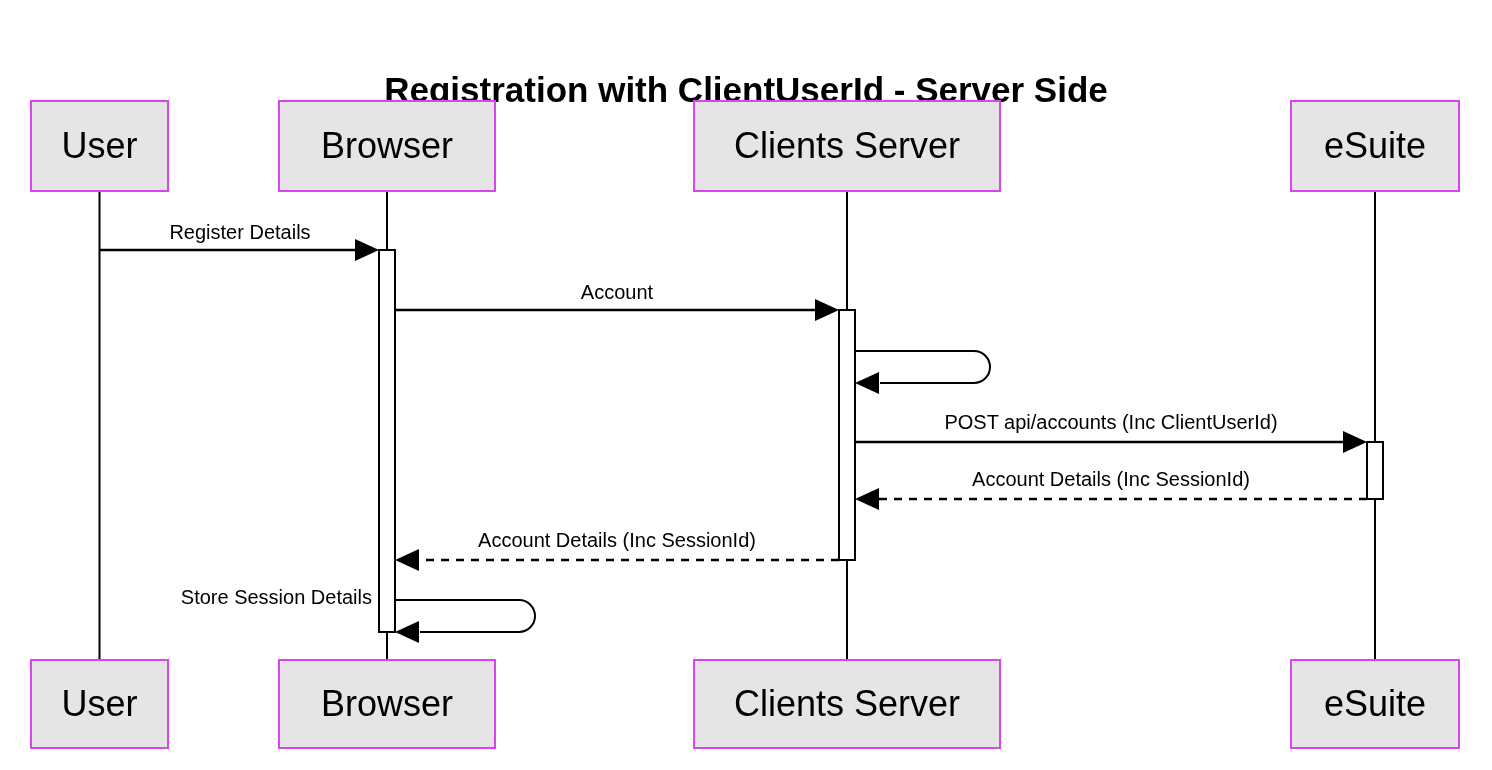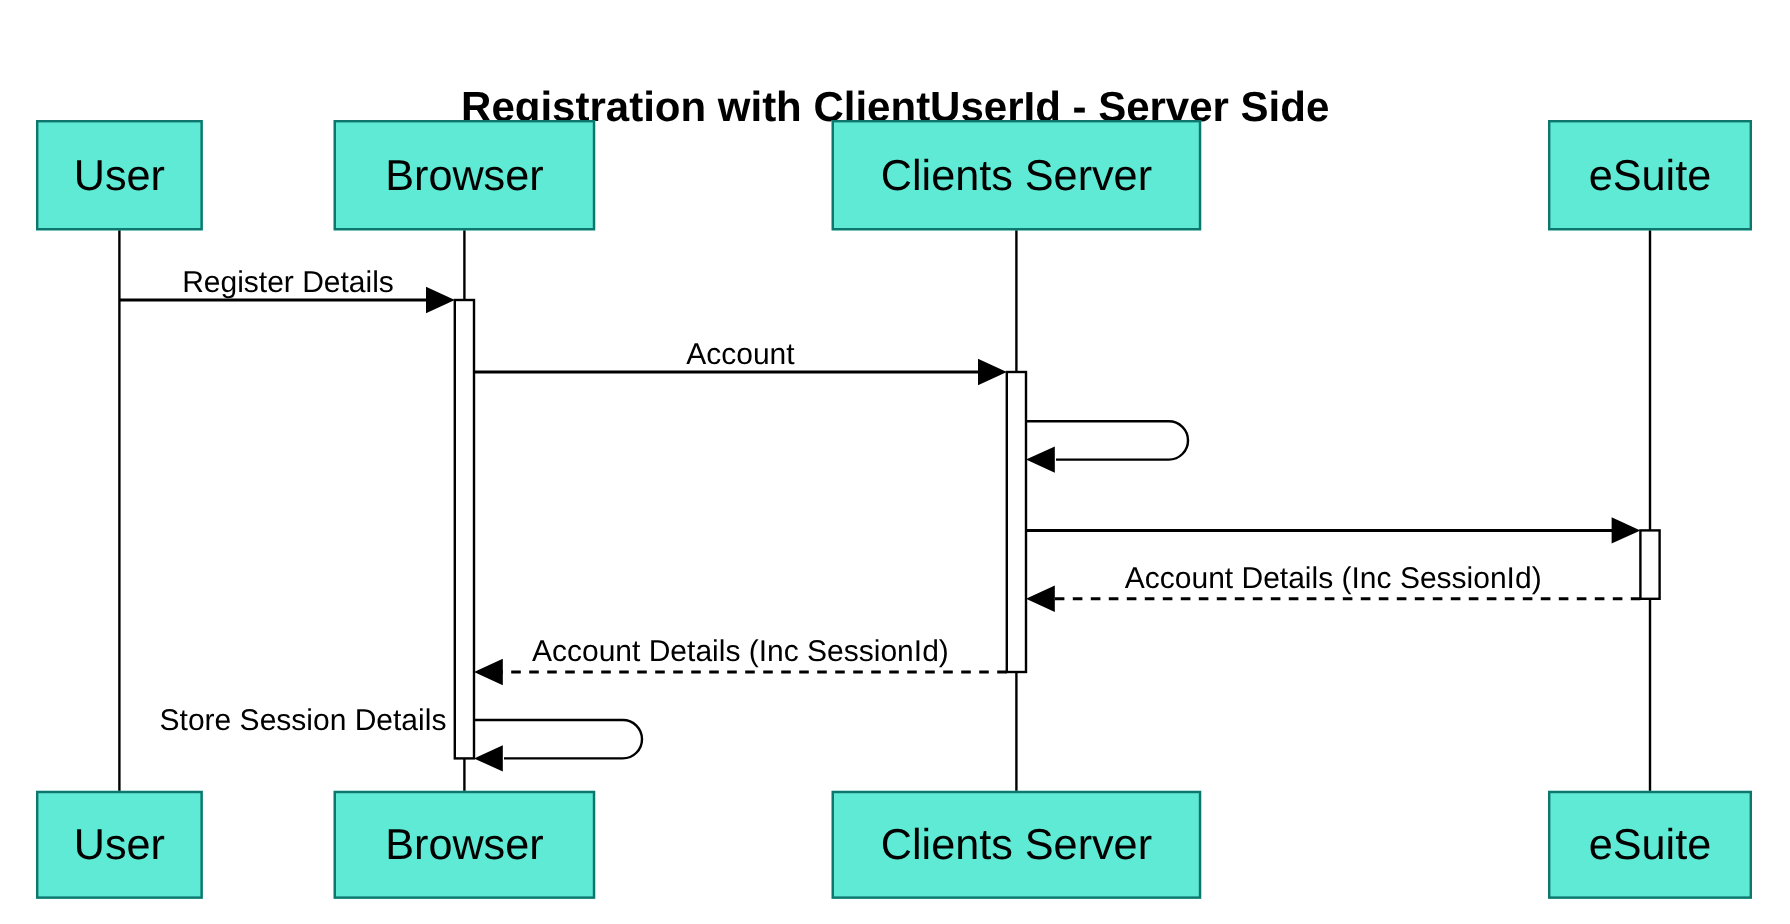--- a/index.html
+++ b/index.html
@@ -16,29 +16,29 @@
     position:absolute;
     left:746px;top:22px;
     transform:translateX(-50%);
     font-size:35px;font-weight:700;
     white-space:nowrap;
     margin-top:48px;
   }
   .pbox{
     position:absolute;
     box-sizing:border-box;
-    border:2px solid #0f766e;
-    background:#5eead4;
+    border:2px solid #d946ef;
+    background:#e5e5e5;
     display:flex;align-items:center;justify-content:center;
     font-size:36px;
     white-space:nowrap;
   }
   .msg-label{
     position:absolute;
-    font-size:25px;line-height:1.06;
+    font-size:20px;line-height:1.06;
     white-space:nowrap;
   }
   .msg-center{transform:translateX(-50%);}
   .msg-right{text-align:right;}
 </style>
 </head>
 <body>
 
 <div id="canvas">
 
@@ -112,17 +112,18 @@
   </div>
   <div class="pbox" style="left:693px;top:659px;width:308px;height:90px;">
     <span>Clients Server</span>
   </div>
   <div class="pbox" style="left:1290px;top:659px;width:170px;height:90px;">
     <span>eSuite</span>
   </div>
 
   <div class="msg-label msg-center" style="left:240px;top:222px;">Register Details</div>
   <div class="msg-label msg-center" style="left:617px;top:282px;">Account</div>
+  <div class="msg-label msg-center" style="left:1111px;top:412px;">POST api/accounts (Inc ClientUserId)</div>
   <div class="msg-label msg-center" style="left:1111px;top:469px;">Account Details (Inc SessionId)</div>
   <div class="msg-label msg-center" style="left:617px;top:530px;">Account Details (Inc SessionId)</div>
   <div class="msg-label msg-right" style="right:1120px;top:587px;margin-left:36px;">Store Session Details</div>
 
 </div>
 
 </body></html>

